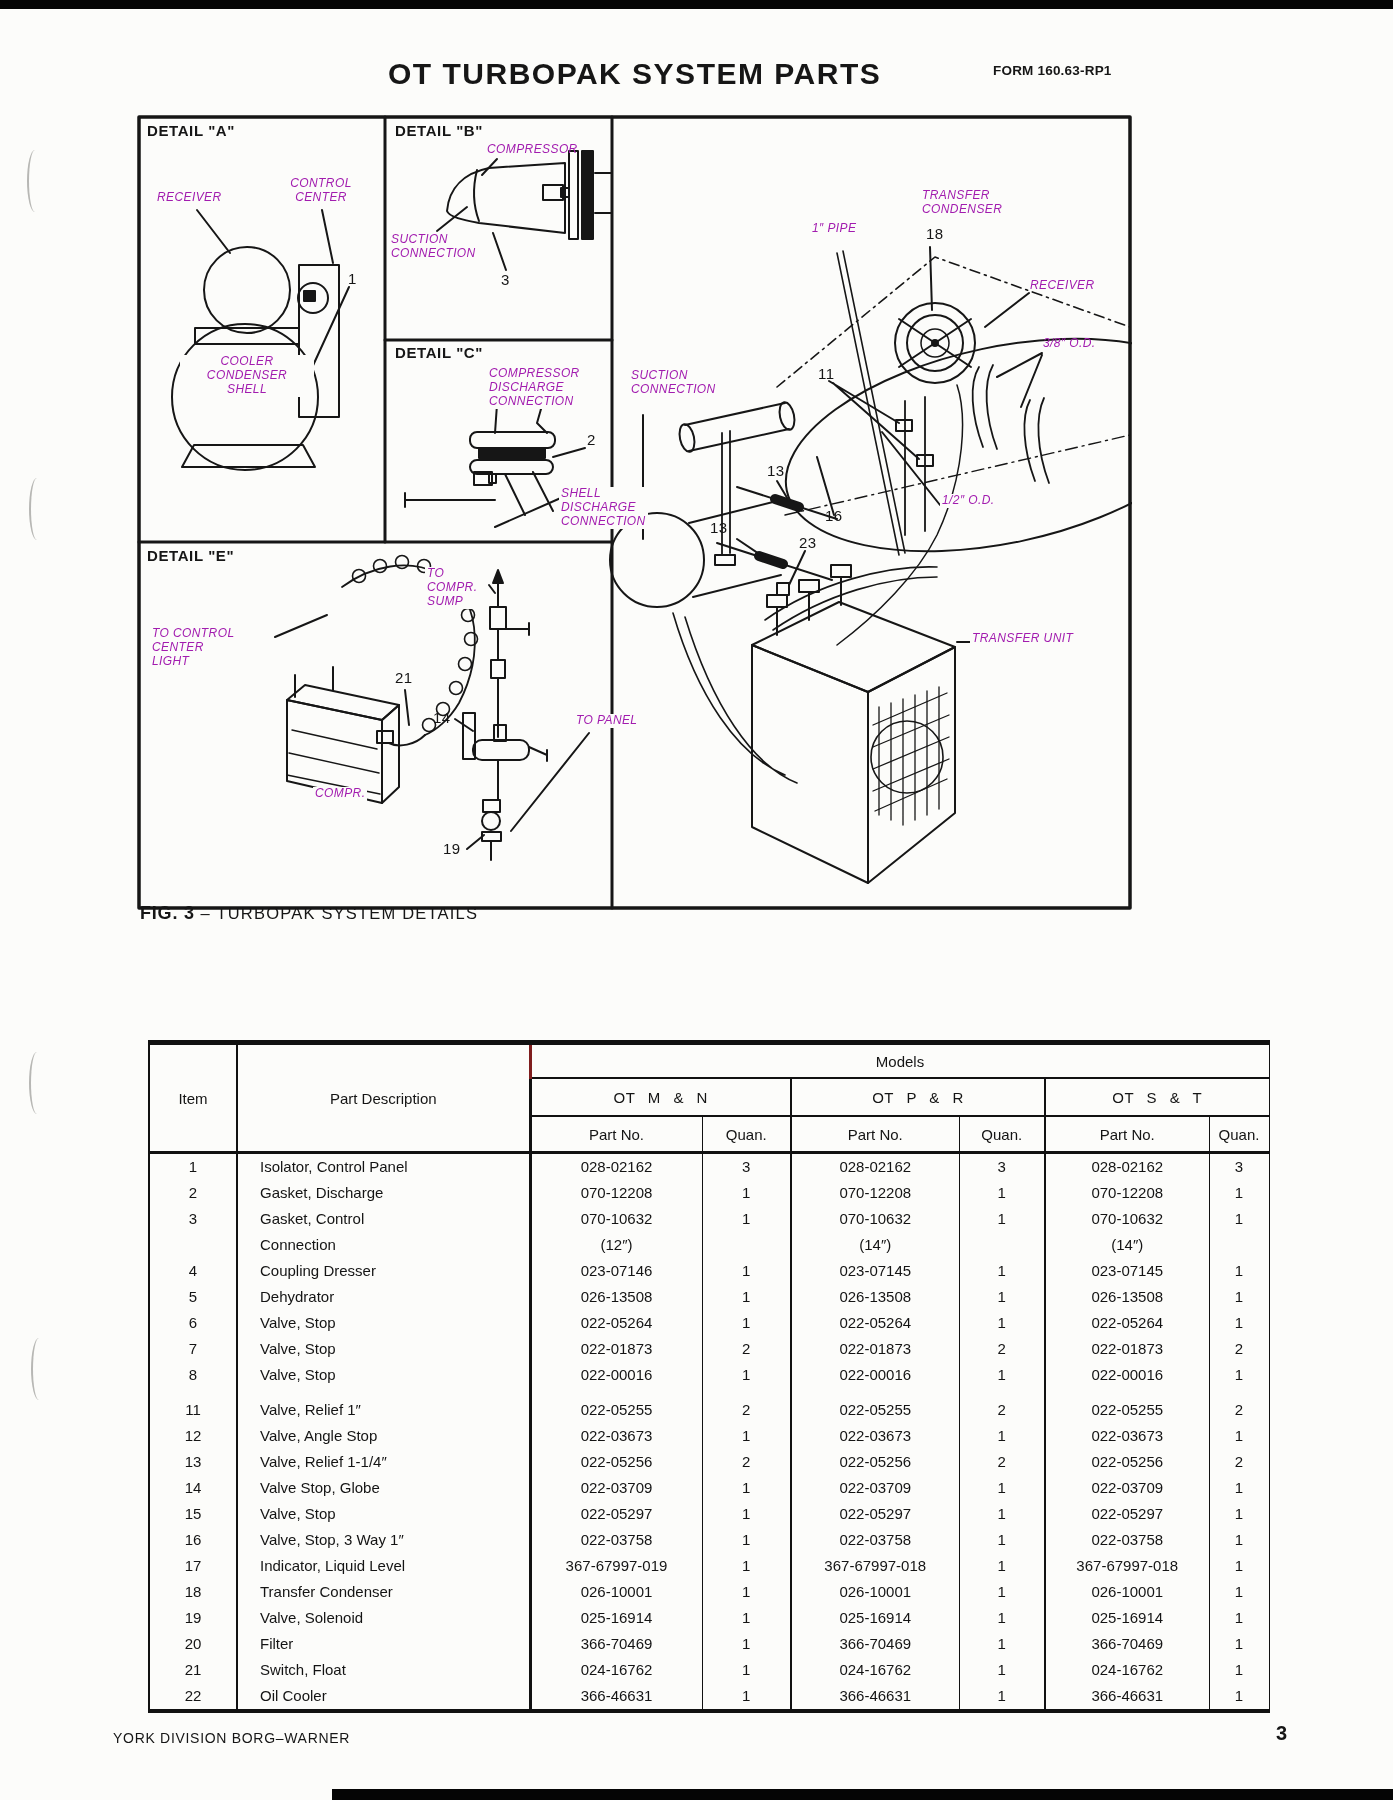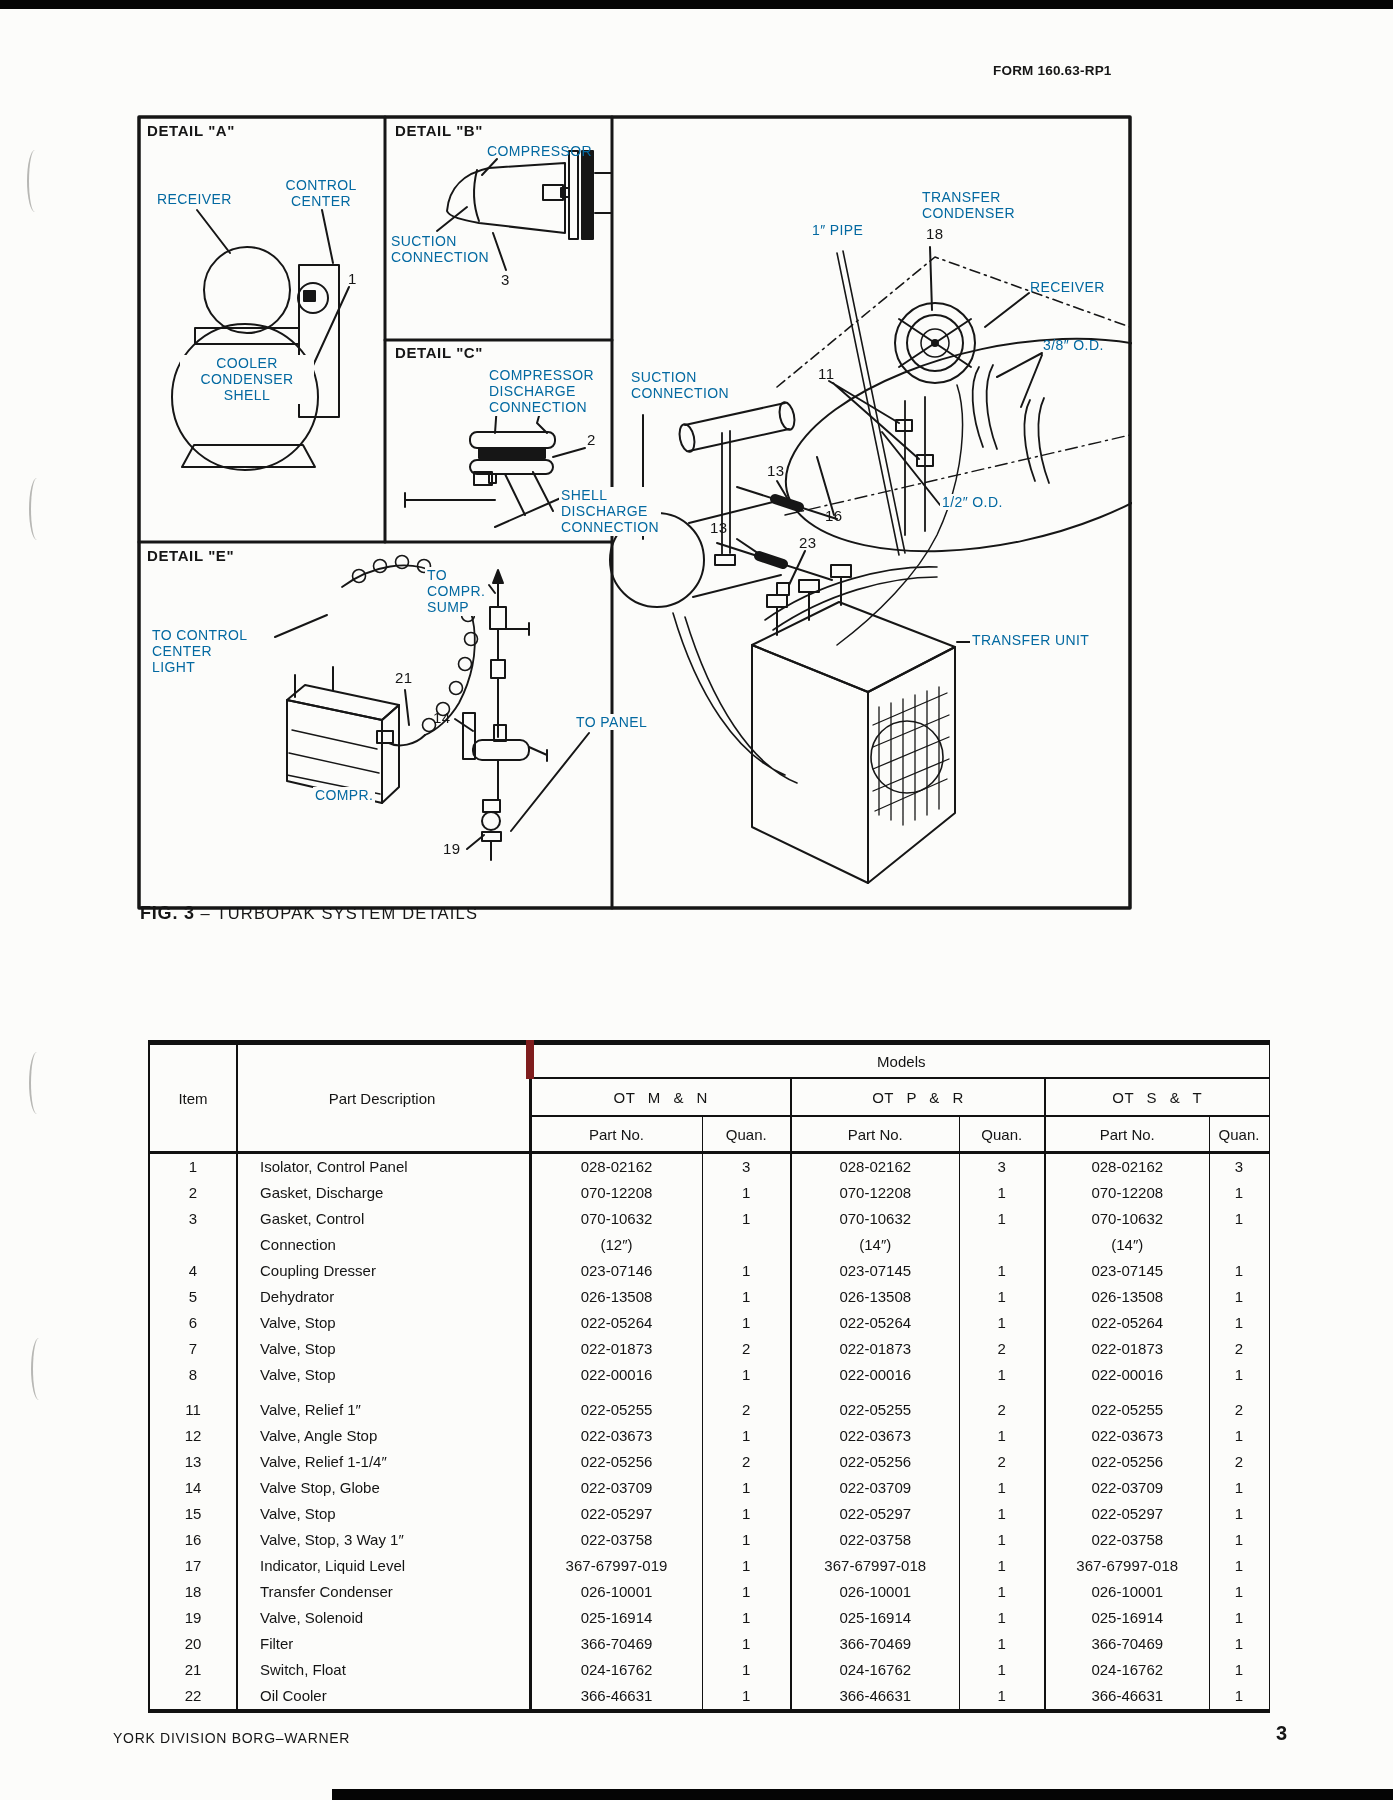--- a/index.html
+++ b/index.html
@@ -8,42 +8,42 @@
   .bar-top{position:absolute;left:0;top:0;width:1393px;height:9px;background:#050505;}
   .bar-bottom{position:absolute;left:332px;top:1789px;width:1061px;height:11px;background:#050505;}
   .arc{position:absolute;width:14px;height:62px;border-left:2.5px solid #8a8a86;border-radius:50%;opacity:.6;}
 
   .doc-title{position:absolute;left:388px;top:57px;font-size:30px;font-weight:bold;
              letter-spacing:1.5px;white-space:nowrap;}
   .form-no{position:absolute;left:993px;top:63px;font-size:13.5px;font-weight:bold;letter-spacing:.2px;}
 
   .figure{position:absolute;left:137px;top:115px;width:995px;height:795px;}
   .figure svg{position:absolute;left:0;top:0;}
-  .lbl{position:absolute;font-size:14px;line-height:1.16;letter-spacing:.4px;
-       white-space:pre-line;color:#0369a1;}
+  .lbl{position:absolute;font-size:12px;line-height:1.16;letter-spacing:.4px;
+       white-space:pre-line;color:#a21caf;font-style:italic;}
   .lbl.c{text-align:center;}
   .lbl.bg{background:#fcfcfa;padding:0 2px;}
   .dtitle{position:absolute;font-size:15px;font-weight:bold;letter-spacing:.6px;white-space:pre;}
   .callout{position:absolute;font-size:15px;letter-spacing:.5px;}
   .note{text-indent:-52px;padding-left:52px;width:300px;}
 
   .fig-caption{position:absolute;left:140px;top:903px;font-size:16.5px;letter-spacing:1.2px;}
   .fig-caption b{font-size:18px;letter-spacing:.8px;}
 
   table.ptable{position:absolute;left:148px;top:1040px;width:1120px;border-collapse:collapse;
         table-layout:fixed;font-size:15px;color:#141414;
         border-top:5px solid #111;border-bottom:4px solid #111;
         border-left:2.5px solid #111;border-right:1.5px solid #111;}
   .ptable th{font-weight:normal;padding:0;}
   .ptable tr.r1 th{height:32px;}
   .ptable tr.r2 th{height:36px;}
   .ptable tr.r3 th{height:34px;}
   th.c-item{border-right:2.5px solid #111;border-bottom:3.5px solid #111;}
   th.c-desc{border-bottom:3.5px solid #111;}
-  th.models{border-left:8px solid #7f1d1d;border-bottom:2px solid #111;}
+  th.models{border-left:3px solid #7f1d1d;border-bottom:2px solid #111;}
   th.grp{border-bottom:2px solid #111;word-spacing:8px;letter-spacing:.5px;}
   th.g1{border-left:3px solid #111;}
   th.g2,th.g3{border-left:2px solid #111;}
   tr.r3 th{border-bottom:3.5px solid #111;}
   th.pnh1{border-left:3px solid #111;}
   th.pnh2,th.pnh3{border-left:2px solid #111;}
   th.qnh{border-left:1.5px solid #111;}
   .ptable td{padding:0;height:26px;line-height:26px;vertical-align:top;white-space:pre-line;}
   td.item{text-align:center;border-right:2.5px solid #111;}
   td.desc{padding-left:22px;}
@@ -60,20 +60,21 @@
 <body>
 
 <div class="page">
   <div class="bar-top"></div>
   <div class="bar-bottom"></div>
   <div class="arc" style="left:27px;top:150px;"></div>
   <div class="arc" style="left:29px;top:478px;"></div>
   <div class="arc" style="left:29px;top:1052px;"></div>
   <div class="arc" style="left:31px;top:1338px;"></div>
 
+  <div class="doc-title">OT TURBOPAK SYSTEM PARTS</div>
   <div class="form-no">FORM 160.63-RP1</div>
 
   <div class="figure">
     <svg width="995" height="795" viewBox="0 0 995 795">
       <g fill="none" stroke="#161616" stroke-width="2" stroke-linejoin="round" stroke-linecap="round">
 
         <rect x="2" y="2" width="991" height="791" stroke-width="3.5"></rect>
         <path d="M248,2 L248,427" stroke-width="3"></path>
         <path d="M475,2 L475,793" stroke-width="3"></path>
         <path d="M2,427 L475,427" stroke-width="3"></path>

